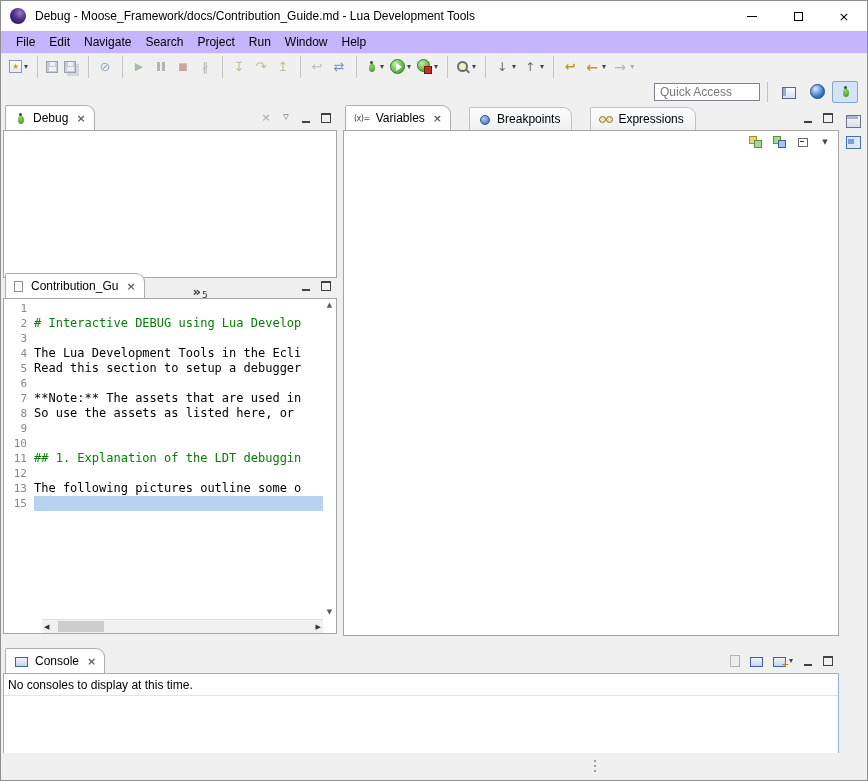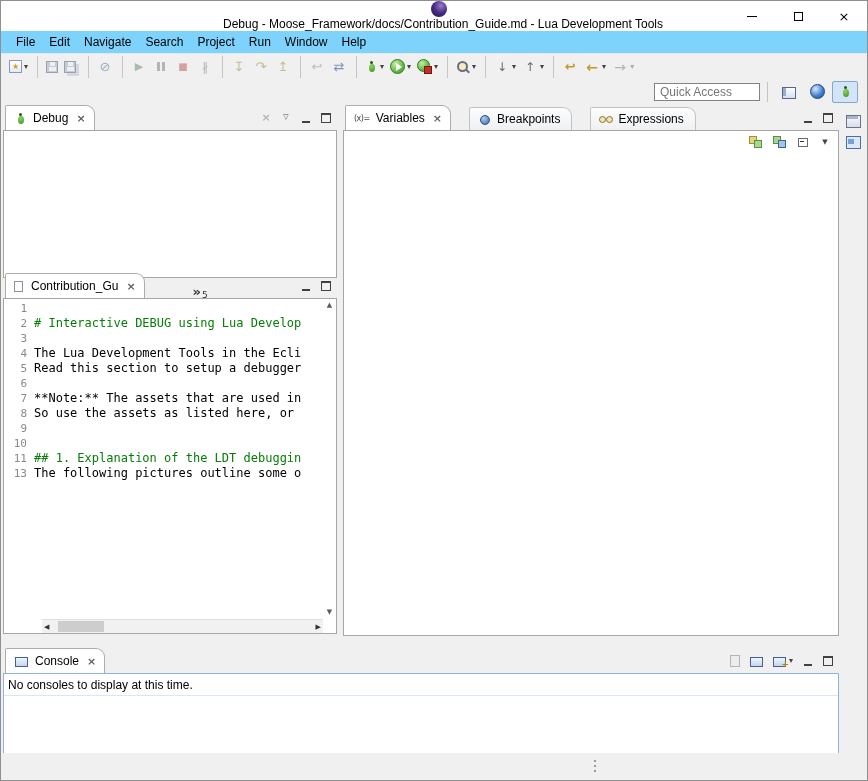--- a/index.html
+++ b/index.html
@@ -1,32 +1,32 @@
 <!DOCTYPE html>
 <html><head>
 <meta charset="utf-8">
 <style>
   html,body{margin:0;padding:0;background:#d8d8d8;}
   .window{position:relative;width:868px;height:781px;background:#f0f0f0;border:1px solid #8f8f8f;
           box-sizing:border-box;font-family:"Liberation Sans",sans-serif;font-size:12px;color:#000;overflow:hidden;}
   .window *{box-sizing:border-box;}
 
   
-  .titlebar{position:absolute;left:0;top:0;right:0;height:30px;background:#fff;display:flex;align-items:center;padding-left:9px;flex-direction:column;}
+  .titlebar{position:absolute;left:0;top:0;right:0;height:30px;background:#fff;display:flex;align-items:center;padding-left:9px;}
   .appicon{width:16px;height:16px;border-radius:50%;flex:0 0 16px;
            background:radial-gradient(circle at 62% 30%,#9a7cc8 0%,#4a2f85 45%,#1c1048 100%);}
   .apptitle{margin-left:9px;font-size:12px;white-space:nowrap;}
   .win-controls{position:absolute;right:0;top:0;display:flex;height:30px;}
   .win-btn{width:46px;height:30px;display:flex;align-items:center;justify-content:center;}
   .glyph-min{width:10px;height:1px;background:#000;display:block;}
   .glyph-max{width:9px;height:9px;border:1px solid #000;display:block;}
   .glyph-close{font-size:13px;line-height:1;font-family:"DejaVu Sans",sans-serif;}
 
   
-  .menubar{position:absolute;left:0;top:30px;right:0;height:22px;background:#7dd3fc;display:flex;align-items:center;padding-left:8px;}
+  .menubar{position:absolute;left:0;top:30px;right:0;height:22px;background:#c4b5fd;display:flex;align-items:center;padding-left:8px;}
   .menu-item{padding:2px 7px;white-space:nowrap;}
 
   
   .toolbar{position:absolute;left:0;top:52px;right:0;height:26px;background:#f0f0f0;display:flex;align-items:center;padding-left:5px;border-top:1px solid #e6e6e6;}
   .tbtn{display:inline-flex;align-items:center;height:22px;padding:0 2px;margin:0 1px;}
   .tbtn.sep{border-left:1px solid #c6c6c6;margin-left:6px;padding-left:8px;}
   .tbicon{width:16px;height:16px;display:inline-flex;align-items:center;justify-content:center;
           font-family:"DejaVu Sans",sans-serif;font-size:12px;line-height:1;position:relative;}
   .dd{font-family:"DejaVu Sans",sans-serif;font-size:8px;color:#444;margin-left:2px;}
   .tbtn.disabled .dd{color:#ababab;}
@@ -427,27 +427,35 @@
           <div class="eline">
             <span class="n">10</span>
             <span class="t"></span>
           </div>
 
           <div class="eline heading">
             <span class="n">11</span>
             <span class="t">## 1. Explanation of the LDT debuggin</span>
           </div>
 
+          <div class="eline">
+            <span class="n">12</span>
+            <span class="t"></span>
+          </div>
 
           <div class="eline">
             <span class="n">13</span>
             <span class="t">The following pictures outline some o</span>
           </div>
 
 
+          <div class="eline current">
+            <span class="n">15</span>
+            <span class="t"></span>
+          </div>
 
       </div>
       <div class="vscroll">
         <span class="vsar">▲</span>
         <span class="vsar">▼</span>
       </div>
       <div class="hscroll">
         <span class="hs-left">◀</span>
         <span class="hs-thumb"></span>
         <span class="hs-right">▶</span>

